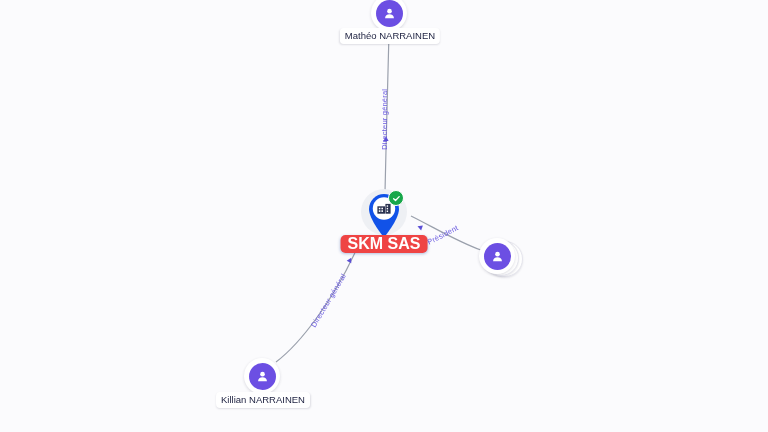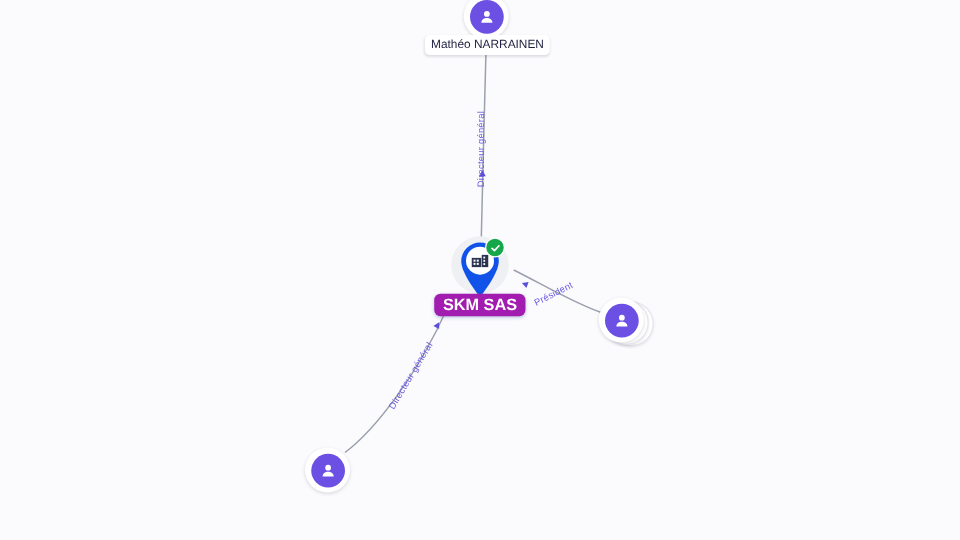--- a/index.html
+++ b/index.html
@@ -146,24 +146,24 @@
     padding: 2px 5px 2.5px 5px;
     border-radius: 4px;
     font-size: 9.5px;
     line-height: 11px;
     white-space: nowrap;
     background: #ffffff;
     color: #1d2140;
     box-shadow: 0 1px 2px rgba(30,30,60,0.13);
   }
   .node-label.company {
-    background: #a21caf;
+    background: #ef4444;
     color: #ffffff;
     font-weight: bold;
-    font-size: 13px;
+    font-size: 16px;
     padding: 3px 7px 3.5px 7px;
     border-radius: 5px;
     box-shadow: 0 1px 3px rgba(20,60,150,0.30);
   }
 </style>
 </head>
 <body>
 
 <div id="graph-canvas">
 
@@ -219,20 +219,21 @@
       <div class="person-avatar">
         <div class="disc">
           <svg width="15" height="15" viewBox="0 0 24 24" aria-hidden="true">
             <circle cx="12" cy="8.2" r="3.7" fill="#ffffff"></circle>
             <path d="M4.9 19.5c0-3.9 3.2-6.2 7.1-6.2s7.1 2.3 7.1 6.2z" fill="#ffffff"></path>
           </svg>
         </div>
       </div>
     </div>
   </div>
+  <div class="node-label" style="left:263px; top:392px;">Killian NARRAINEN</div>
 
   <div class="node" style="left:384px; top:215px;">
     <div class="company-node-wrap">
       <div class="company-halo"></div>
       <svg class="company-pin" viewBox="0 0 34 46" aria-hidden="true">
         <path d="M17 45.5 C 17 45.5 2 27.5 2 17 A 15 15 0 1 1 32 17 C 32 27.5 17 45.5 17 45.5 Z" fill="#1152e8"></path>
         <circle cx="17" cy="16.5" r="11.2" fill="#ffffff"></circle>
         <g transform="translate(17,16.5)">
           <rect x="-6.6" y="-2.2" width="7.6" height="7.4" fill="#2b3350"></rect>
           <rect x="1.4" y="-4.6" width="5.2" height="9.8" fill="#2b3350"></rect>

